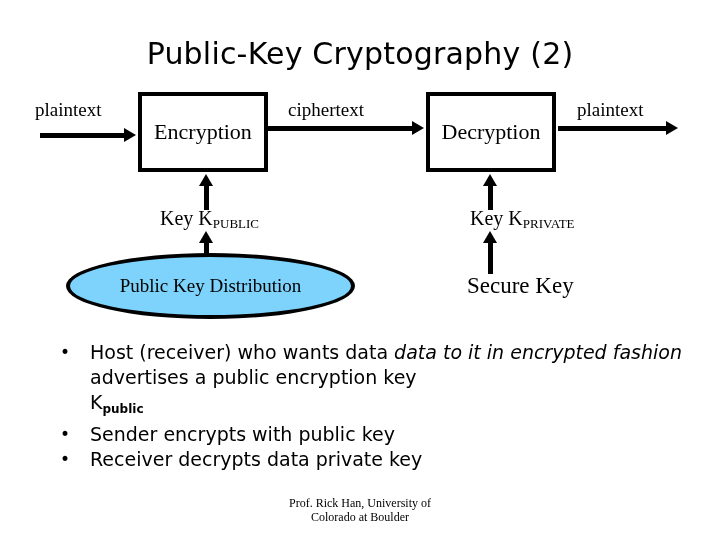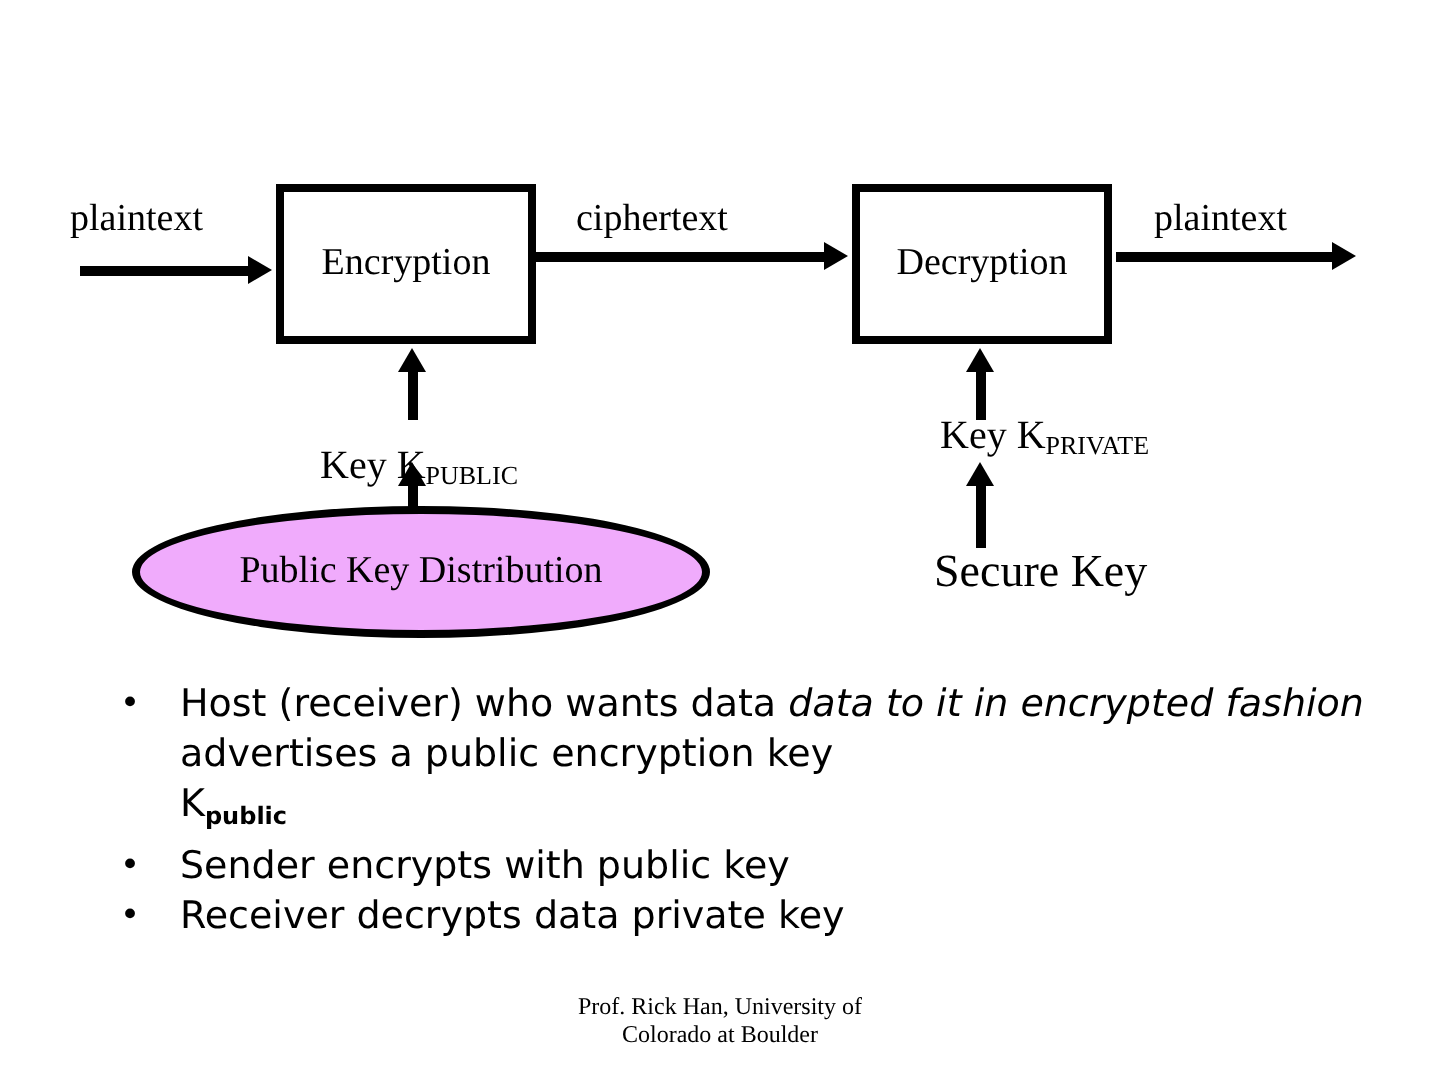--- a/index.html
+++ b/index.html
@@ -35,21 +35,21 @@
   
   .proc-box {
     position: absolute;
     border: 4px solid #000000;
     background: #ffffff;
     box-sizing: border-box;
     display: flex;
     align-items: center;
     justify-content: center;
     font-family: "Liberation Serif", serif;
-    font-size: 19px;
+    font-size: 22px;
     color: #000000;
     z-index: 3;
   }
 
   .flow-label {
     position: absolute;
     font-family: "Liberation Serif", serif;
     font-size: 19px;
     color: #000000;
     white-space: nowrap;
@@ -110,21 +110,21 @@
     border-right: 7px solid transparent;
     border-bottom: 12px solid #000000;
     z-index: 2;
   }
 
   
   #ellipse {
     position: absolute;
     border: 4px solid #000000;
     border-radius: 50%;
-    background: #f0abfc;
+    background: #7dd3fc;
     box-sizing: border-box;
     display: flex;
     align-items: center;
     justify-content: center;
     z-index: 3;
   }
   #ellipse .ell-text {
     font-family: "Liberation Serif", serif;
     font-size: 19px;
     color: #000000;
@@ -180,20 +180,21 @@
     font-size: 12px;
     line-height: 14px;
     color: #000000;
   }
 </style>
 </head>
 <body>
 
 <div id="slide">
 
+  <div id="title">Public-Key Cryptography (2)</div>
 
   <div class="flow-label" style="left:35px; top:99px;">plaintext</div>
 
   <div class="h-arrow-line" style="left:40px; top:133px; width:86px;"></div>
   <div class="h-arrow-head" style="left:124px; top:128px;"></div>
 
   <div class="proc-box" style="left:138px; top:92px; width:130px; height:80px;">
     <span>Encryption</span>
   </div>
 
@@ -207,21 +208,21 @@
   </div>
 
   <div class="flow-label" style="left:577px; top:99px;">plaintext</div>
 
   <div class="h-arrow-line" style="left:558px; top:126px; width:110px;"></div>
   <div class="h-arrow-head" style="left:666px; top:121px;"></div>
 
   <div class="v-arrow-line" style="left:204px; top:185px; height:25px;"></div>
   <div class="v-arrow-head" style="left:199px; top:174px;"></div>
 
-  <div class="key-label" style="left:160px; top:207px;margin-top:15px;">
+  <div class="key-label" style="left:160px; top:207px;">
     <span>Key K</span><span class="sub">PUBLIC</span>
   </div>
 
   <div class="v-arrow-line" style="left:204px; top:242px; height:32px;"></div>
   <div class="v-arrow-head" style="left:199px; top:231px;"></div>
 
   <div id="ellipse" style="left:66px; top:253px; width:289px; height:66px;">
     <span class="ell-text">Public Key Distribution</span>
   </div>
 

